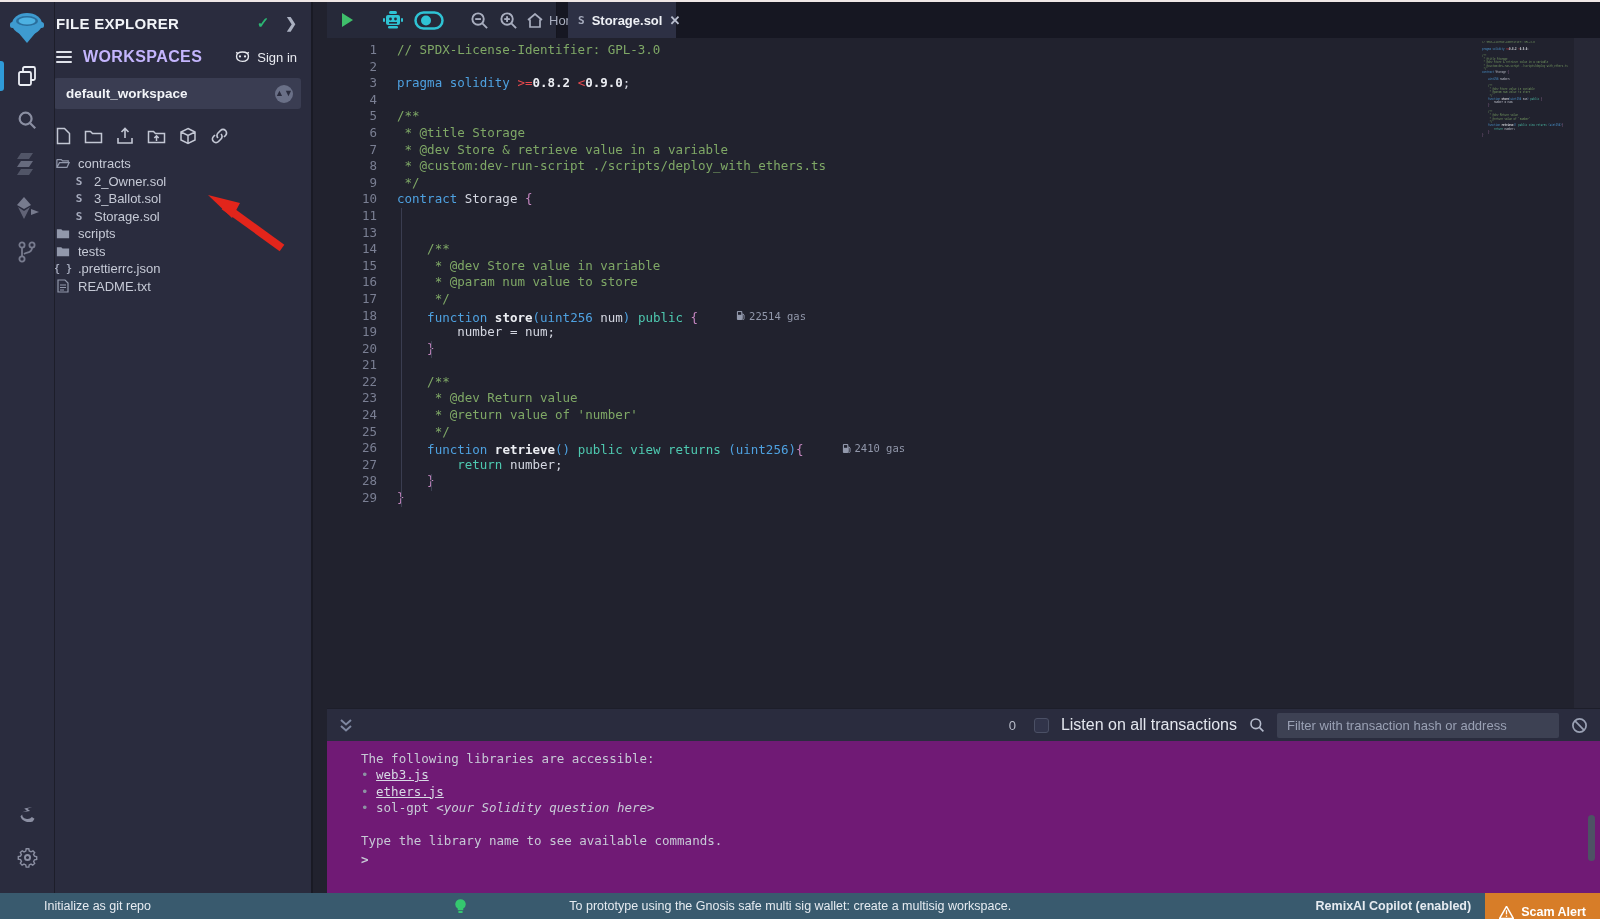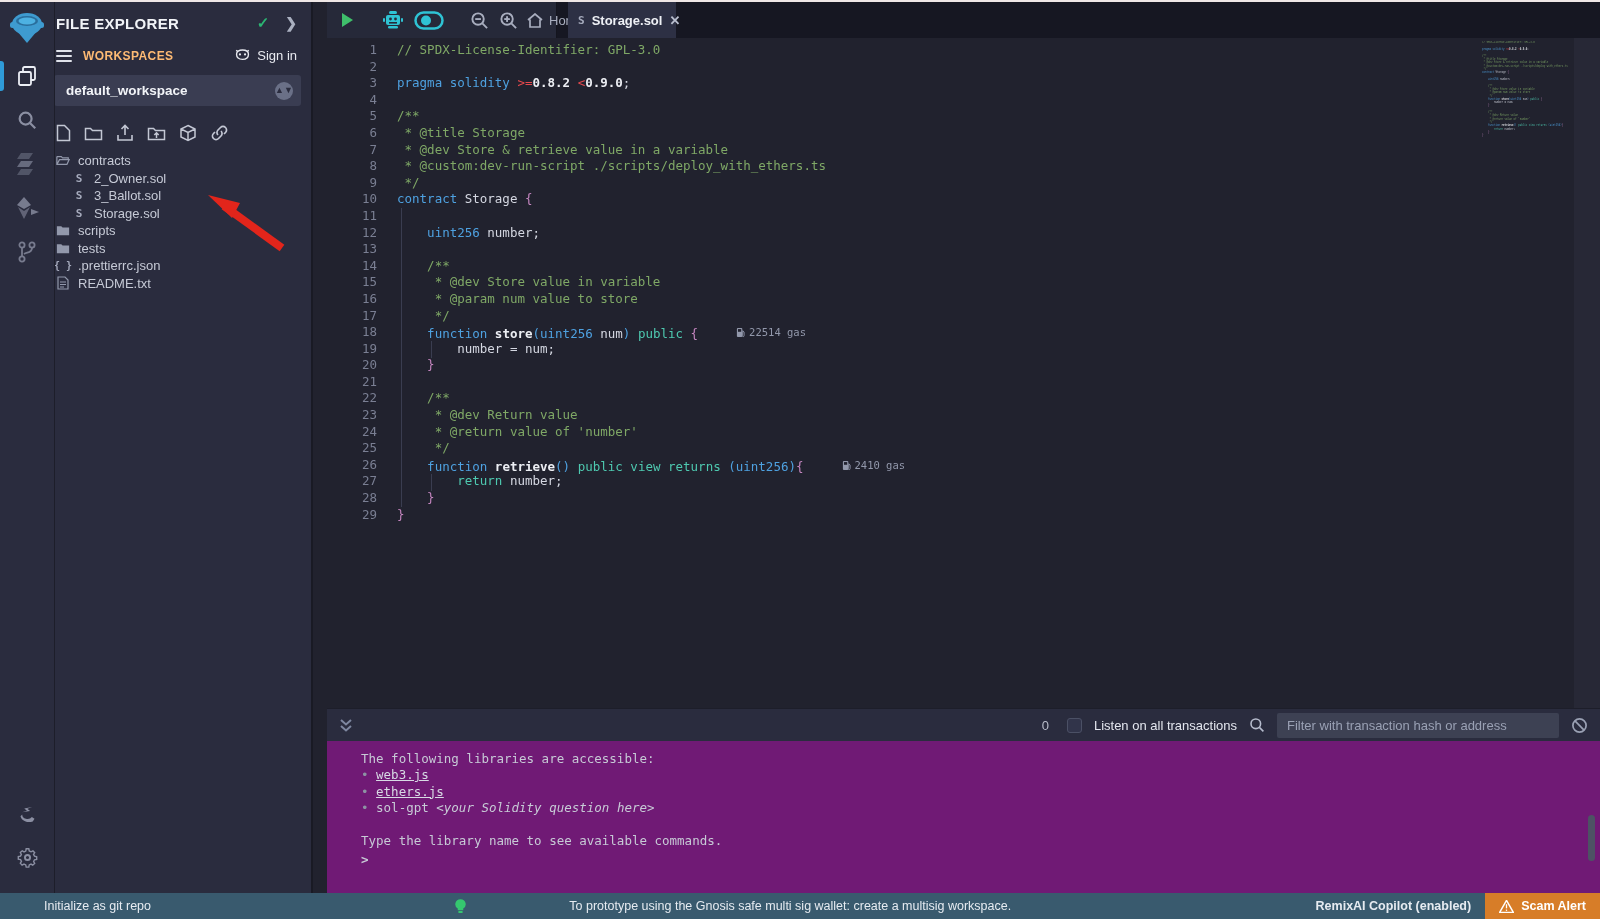--- a/index.html
+++ b/index.html
@@ -24,21 +24,21 @@
   .sidepanel { position:absolute; left:44px; top:2px; bottom:26px; width:269px; background:#2a2c3e;
     border-right:2px solid #191a24; z-index:4; color:#d5d8e0; }
   .fe-header { display:flex; align-items:center; padding:12px 14px 6px 12px; }
   .fe-title { font-size:15px; font-weight:700; letter-spacing:.3px; color:#f1f3f7; }
   .fe-header .spacer { flex:1; }
   .fe-check { color:#2bb673; font-size:15px; font-weight:700; margin-right:16px; }
   .fe-chev { color:#aab0c0; font-size:14px; font-weight:700; }
   .ws-row { display:flex; align-items:center; padding:10px 14px 8px 12px; }
   .hamburger { width:16px; display:flex; flex-direction:column; gap:3px; margin-right:11px; cursor:pointer;}
   .hamburger i { display:block; height:2px; background:#dfe2ea; border-radius:1px;}
-  .ws-label { font-size:12px; font-weight:700; letter-spacing:.4px; color:#fdba74; }
+  .ws-label { font-size:16px; font-weight:700; letter-spacing:.4px; color:#c4b5fd; }
   .ws-row .spacer{flex:1;}
   .signin { display:flex; align-items:center; gap:6px; font-size:13px; color:#e8eaf0; cursor:pointer; }
   .ws-select { margin:4px 10px 10px 10px; height:31px; background:#3a3d52; border-radius:3px;
     display:flex; align-items:center; padding:0 8px 0 12px; cursor:pointer; }
   .ws-name { font-size:13.5px; font-weight:700; color:#f2f4f8; flex:1; }
   .ws-stepper { width:18px; height:18px; border-radius:50%; background:#6a7087; color:#2a2c3e;
     display:flex; align-items:center; justify-content:center; font-size:9px; line-height:1; }
   .fe-tools { display:flex; gap:13px; padding:8px 12px 10px 12px; color:#c3c7d4; }
   .fe-tools .ticon { cursor:pointer; display:flex; }
   .tree { font-size:13px; color:#c6cad6; }
@@ -85,21 +85,21 @@
   .minimap-inner { transform:scale(0.2); transform-origin:0 0; width:500%; }
   .scrolltrack { position:absolute; top:0; right:0; bottom:0; width:26px; background:#272836; }
 
   
   .term-header { flex:0 0 33px; background:#2a2c3e; display:flex; align-items:center; padding:0 10px;
     border-top:1px solid #1d1e2a; }
   .term-chevrons { color:#7e87a0; cursor:pointer; display:flex; margin-left:2px; }
   .term-right { margin-left:auto; display:flex; align-items:center; gap:12px; }
   .term-count { color:#b9bdca; font-size:13px; margin-right:6px; }
   .checkbox { width:15px; height:15px; border-radius:3px; background:#31344a; border:1px solid #4b5065; cursor:pointer;}
-  .listen-label { font-size:13px; color:#e3e6ee; }
+  .listen-label { font-size:16px; color:#e3e6ee; }
   .filter-input { width:282px; height:25px; background:#3d4153; border:none; border-radius:2px;
     color:#dfe3ec; font-size:13px; padding:0 10px; outline:none; }
   .filter-input::placeholder { color:#9aa1b4; }
   .ban-icon { color:#9aa1b4; display:flex; cursor:pointer; margin-right:2px;}
   .term-body { flex:0 0 152px; background:#701a75; position:relative;
     font-family:"DejaVu Sans Mono", monospace; font-size:12.5px; color:#c7cad6; padding:10px 16px 0 34px; }
   .tl { height:16.4px; line-height:16.4px; white-space:pre; }
   .tl .bullet { color:#8d92a3; }
   .tl a { color:#d7dae4; text-decoration:underline; cursor:pointer; }
   .tl .it { font-style:italic;margin-top:44px; }
@@ -107,21 +107,21 @@
   .term-scroll { position:absolute; right:5px; bottom:32px; width:7px; height:46px; border-radius:4px; background:#4d5264;}
 
   
   .statusbar { position:absolute; left:0; right:0; bottom:0; height:26px; background:#395a6e;
     display:flex; align-items:center; color:#e6ebf1; font-size:12.5px; z-index:20; }
   .sb-left { padding-left:44px; white-space:nowrap; }
   .sb-center { flex:1; display:flex; align-items:center; justify-content:center; gap:7px; white-space:nowrap;}
   .sb-center b { font-weight:700;margin-top:48px; }
   .sb-right { display:flex; align-items:center; gap:14px; }
   .sb-copilot { font-weight:600; white-space:nowrap; }
-  .scam { height:26px; background:#d77d28; display:flex; align-items:center; gap:7px; padding:0 14px;
+  .scam { height:26px; background:#d77d28; display:flex; align-items:flex-end; gap:7px; padding:0 14px;
     font-weight:700; color:#fff; cursor:pointer; white-space:nowrap;}
 
   svg { display:block; }
 </style>
 </head>
 <body>
 
 <div class="app">
   <div class="topline"></div>
 
@@ -377,21 +377,20 @@
           <div class="cl"><span class="ln">2</span><span class="ct"></span></div>
           <div class="cl"><span class="ln">3</span><span class="ct"><span class="k">pragma</span><span class="p"> </span><span class="k">solidity</span><span class="p"> </span><span class="o">&gt;=</span><span class="n">0.8.2</span><span class="p"> </span><span class="o">&lt;</span><span class="n">0.9.0</span><span class="p">;</span></span></div>
           <div class="cl"><span class="ln">4</span><span class="ct"></span></div>
           <div class="cl"><span class="ln">5</span><span class="ct"><span class="c">/**</span></span></div>
           <div class="cl"><span class="ln">6</span><span class="ct"><span class="c"> * @title Storage</span></span></div>
           <div class="cl"><span class="ln">7</span><span class="ct"><span class="c"> * @dev Store &amp; retrieve value in a variable</span></span></div>
           <div class="cl"><span class="ln">8</span><span class="ct"><span class="c"> * @custom:dev-run-script ./scripts/deploy_with_ethers.ts</span></span></div>
           <div class="cl"><span class="ln">9</span><span class="ct"><span class="c"> */</span></span></div>
           <div class="cl"><span class="ln">10</span><span class="ct"><span class="k">contract</span><span class="p"> Storage </span><span class="b">{</span></span></div>
           <div class="cl"><span class="ln">11</span><span class="ct"></span></div>
-          <div class="cl"><span class="ln">12</span><span class="ct"><span class="p">    </span><span class="k">uint256</span><span class="p"> number;</span></span></div>
           <div class="cl"><span class="ln">13</span><span class="ct"></span></div>
           <div class="cl"><span class="ln">14</span><span class="ct"><span class="c">    /**</span></span></div>
           <div class="cl"><span class="ln">15</span><span class="ct"><span class="c">     * @dev Store value in variable</span></span></div>
           <div class="cl"><span class="ln">16</span><span class="ct"><span class="c">     * @param num value to store</span></span></div>
           <div class="cl"><span class="ln">17</span><span class="ct"><span class="c">     */</span></span></div>
           <div class="cl"><span class="ln">18</span><span class="ct"><span class="p">    </span><span class="k">function</span><span class="p"> </span><span class="f">store</span><span class="k">(</span><span class="k">uint256</span><span class="p"> num</span><span class="k">)</span><span class="p"> </span><span class="t">public</span><span class="p"> </span><span class="b">{</span><span class="gas"><svg width="9" height="11" viewBox="0 0 10 12" fill="#9298ab">
                   <rect x="1" y="1" width="6" height="10" rx="1"></rect>
                   <rect x="2.2" y="2.2" width="3.6" height="3" fill="#21222e"></rect>
                   <path d="M7.5 4 L9 5.5 V9.5 a1 1 0 0 1 -2 0 V7 h0.5 z" fill="none" stroke="#9298ab" stroke-width="1"></path>
                 </svg><span>22514 gas</span></span></span></div>

